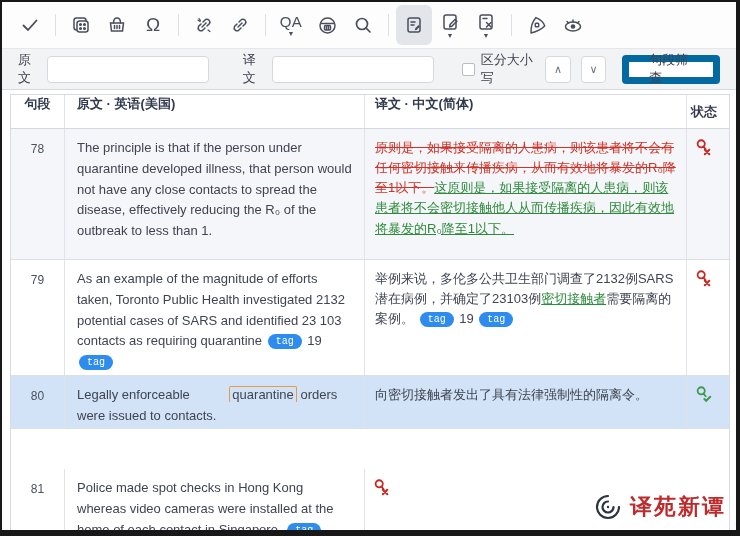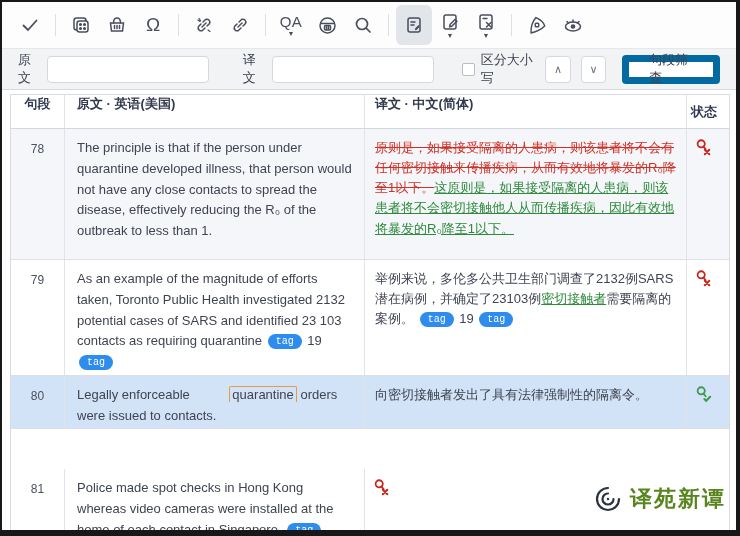--- a/index.html
+++ b/index.html
@@ -49,21 +49,21 @@
   .cell-status { flex:1; padding:9px 0 0 7px; }
   .run-n {} 
   .run-del { color:#cf3127; text-decoration:line-through; }
   .run-ins { color:#2e8a3c; text-decoration:underline; }
   .run-hl { border:1px solid #e79b46; border-bottom:none; padding:0 2px; border-radius:2px 2px 0 0;margin-left:36px; }
   .tagpill { display:inline-block; background:#2e8cee; color:#fff; font-size:10px; line-height:15px; height:15px; padding:0 8px; border-radius:8px; vertical-align:1px; margin:0 2px;font-family:Liberation Mono, monospace; }
   .status-icon { width:18px; height:18px; }
   .status-icon.rejected { color:#c9271e; }
   .status-icon.approved { color:#3d9a4e; }
   
-  .watermark { position:absolute; right:10px; bottom:16px; display:flex; align-items:center; color:#4d7c0f; opacity:0.93; }
+  .watermark { position:absolute; right:10px; bottom:8px; display:flex; align-items:center; color:#b91c1c; opacity:0.93; }
   .wm-text { font-family:"DejaVu Serif", serif; font-weight:bold; font-size:22px; letter-spacing:2px; margin-left:8px; }
 </style>
 </head>
 <body>
 
 <div class="frame">
 
   <div class="toolbar">
     <div class="tb-btn">
       <svg width="20" height="20" viewBox="0 0 20 20" fill="none" stroke="currentColor" stroke-width="1.8" stroke-linecap="round">

